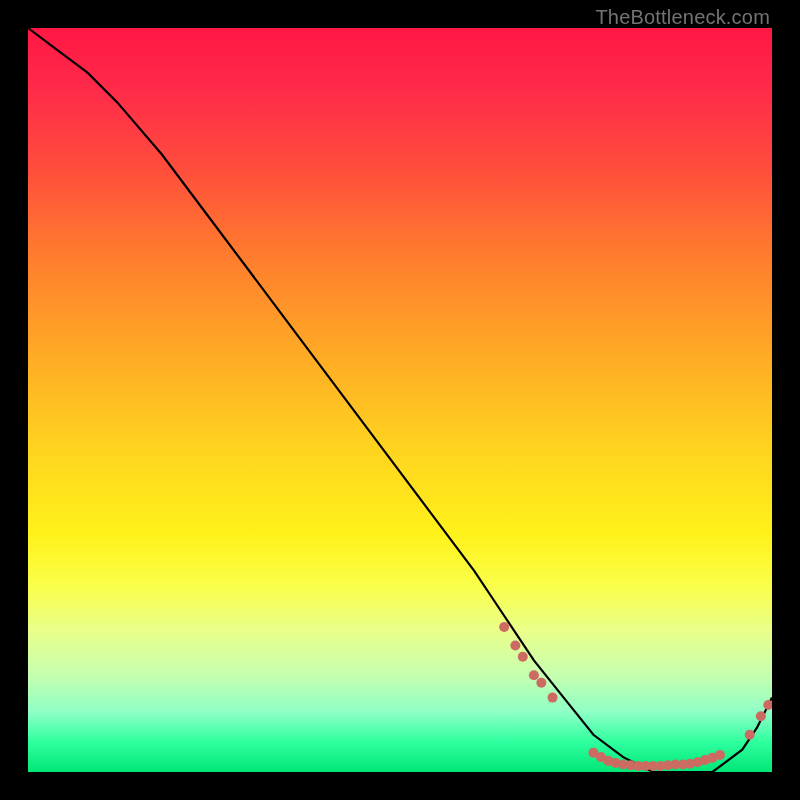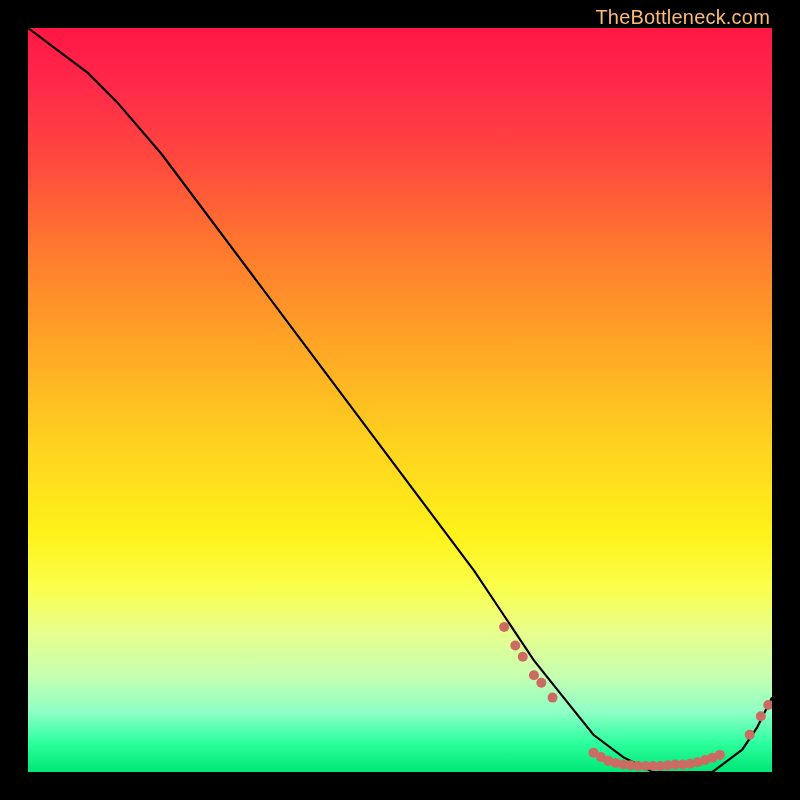--- a/index.html
+++ b/index.html
@@ -37,21 +37,21 @@
       #c6ffb0 87%,
       #8dffc6 92%,
       #2eff9e 96%,
       #00e676 100%
     );
   }
   .attribution {
     position: absolute;
     top: 6px;
     right: 30px;
-    color: #fdba74;
+    color: #737373;
     font-size: 20px;
     letter-spacing: 0.2px;
   }
   svg.overlay {
     position: absolute;
     left: 28px;
     top: 28px;
     width: 744px;
     height: 744px;
   }

